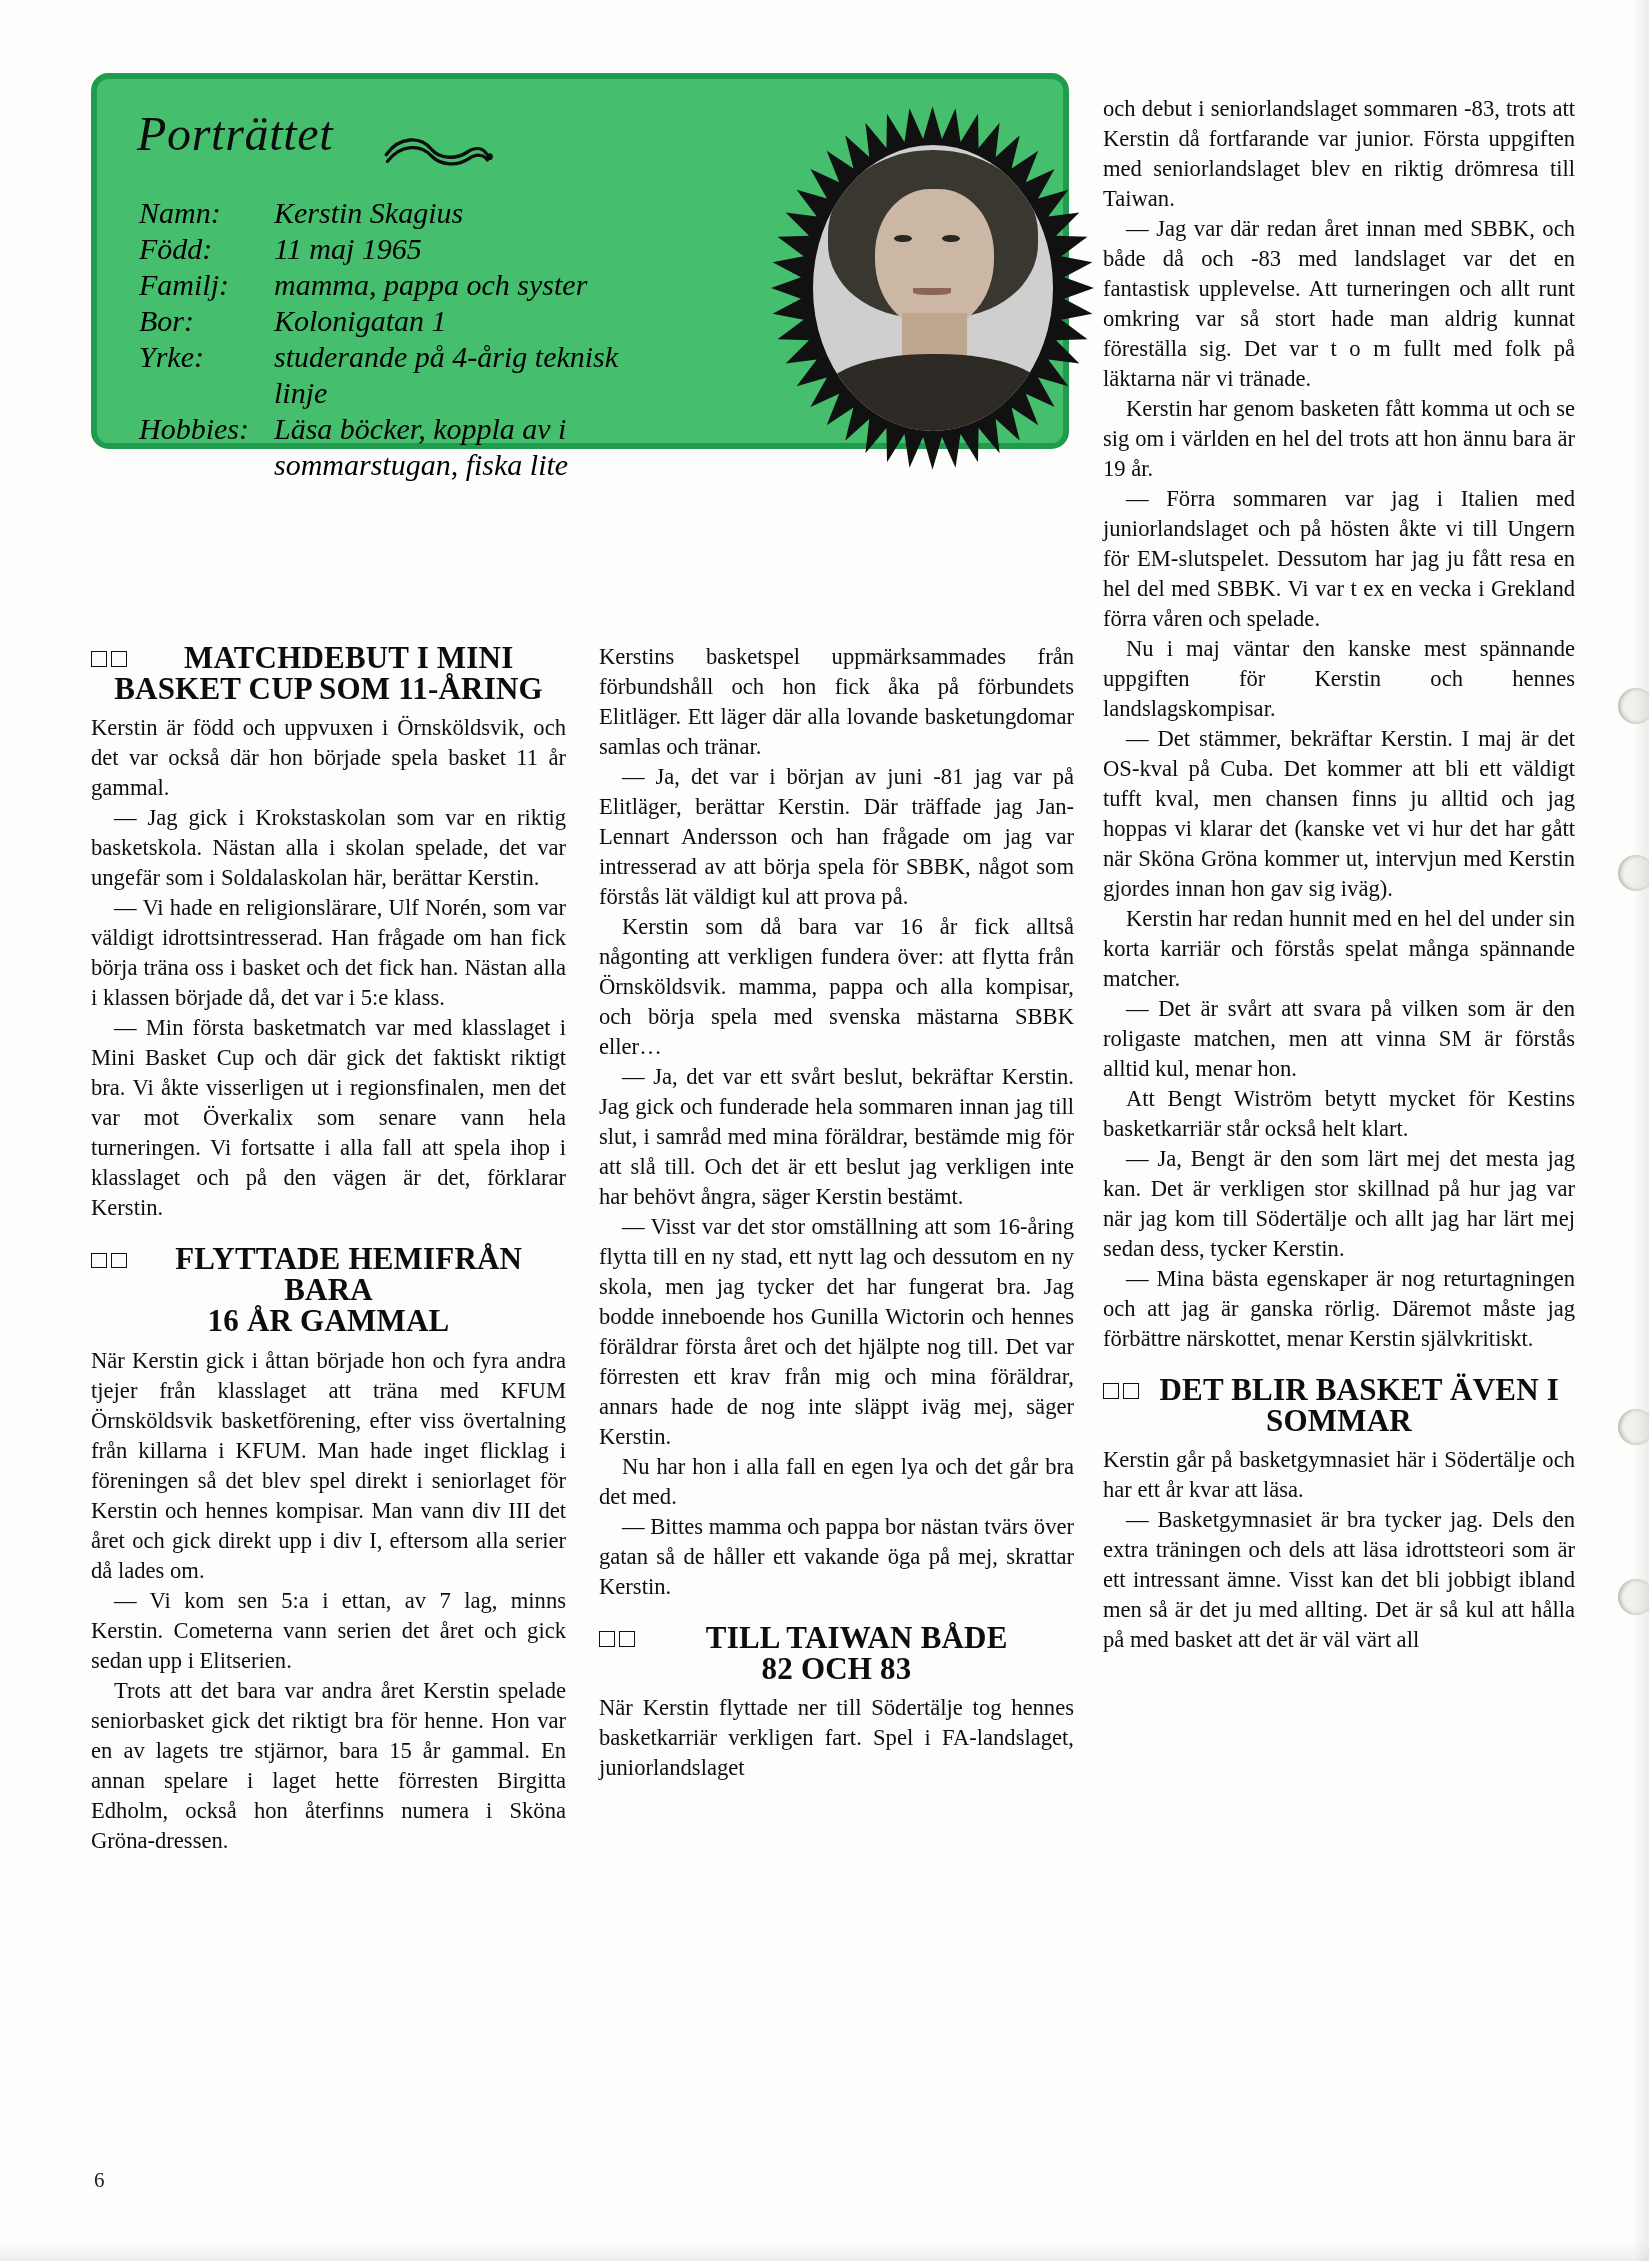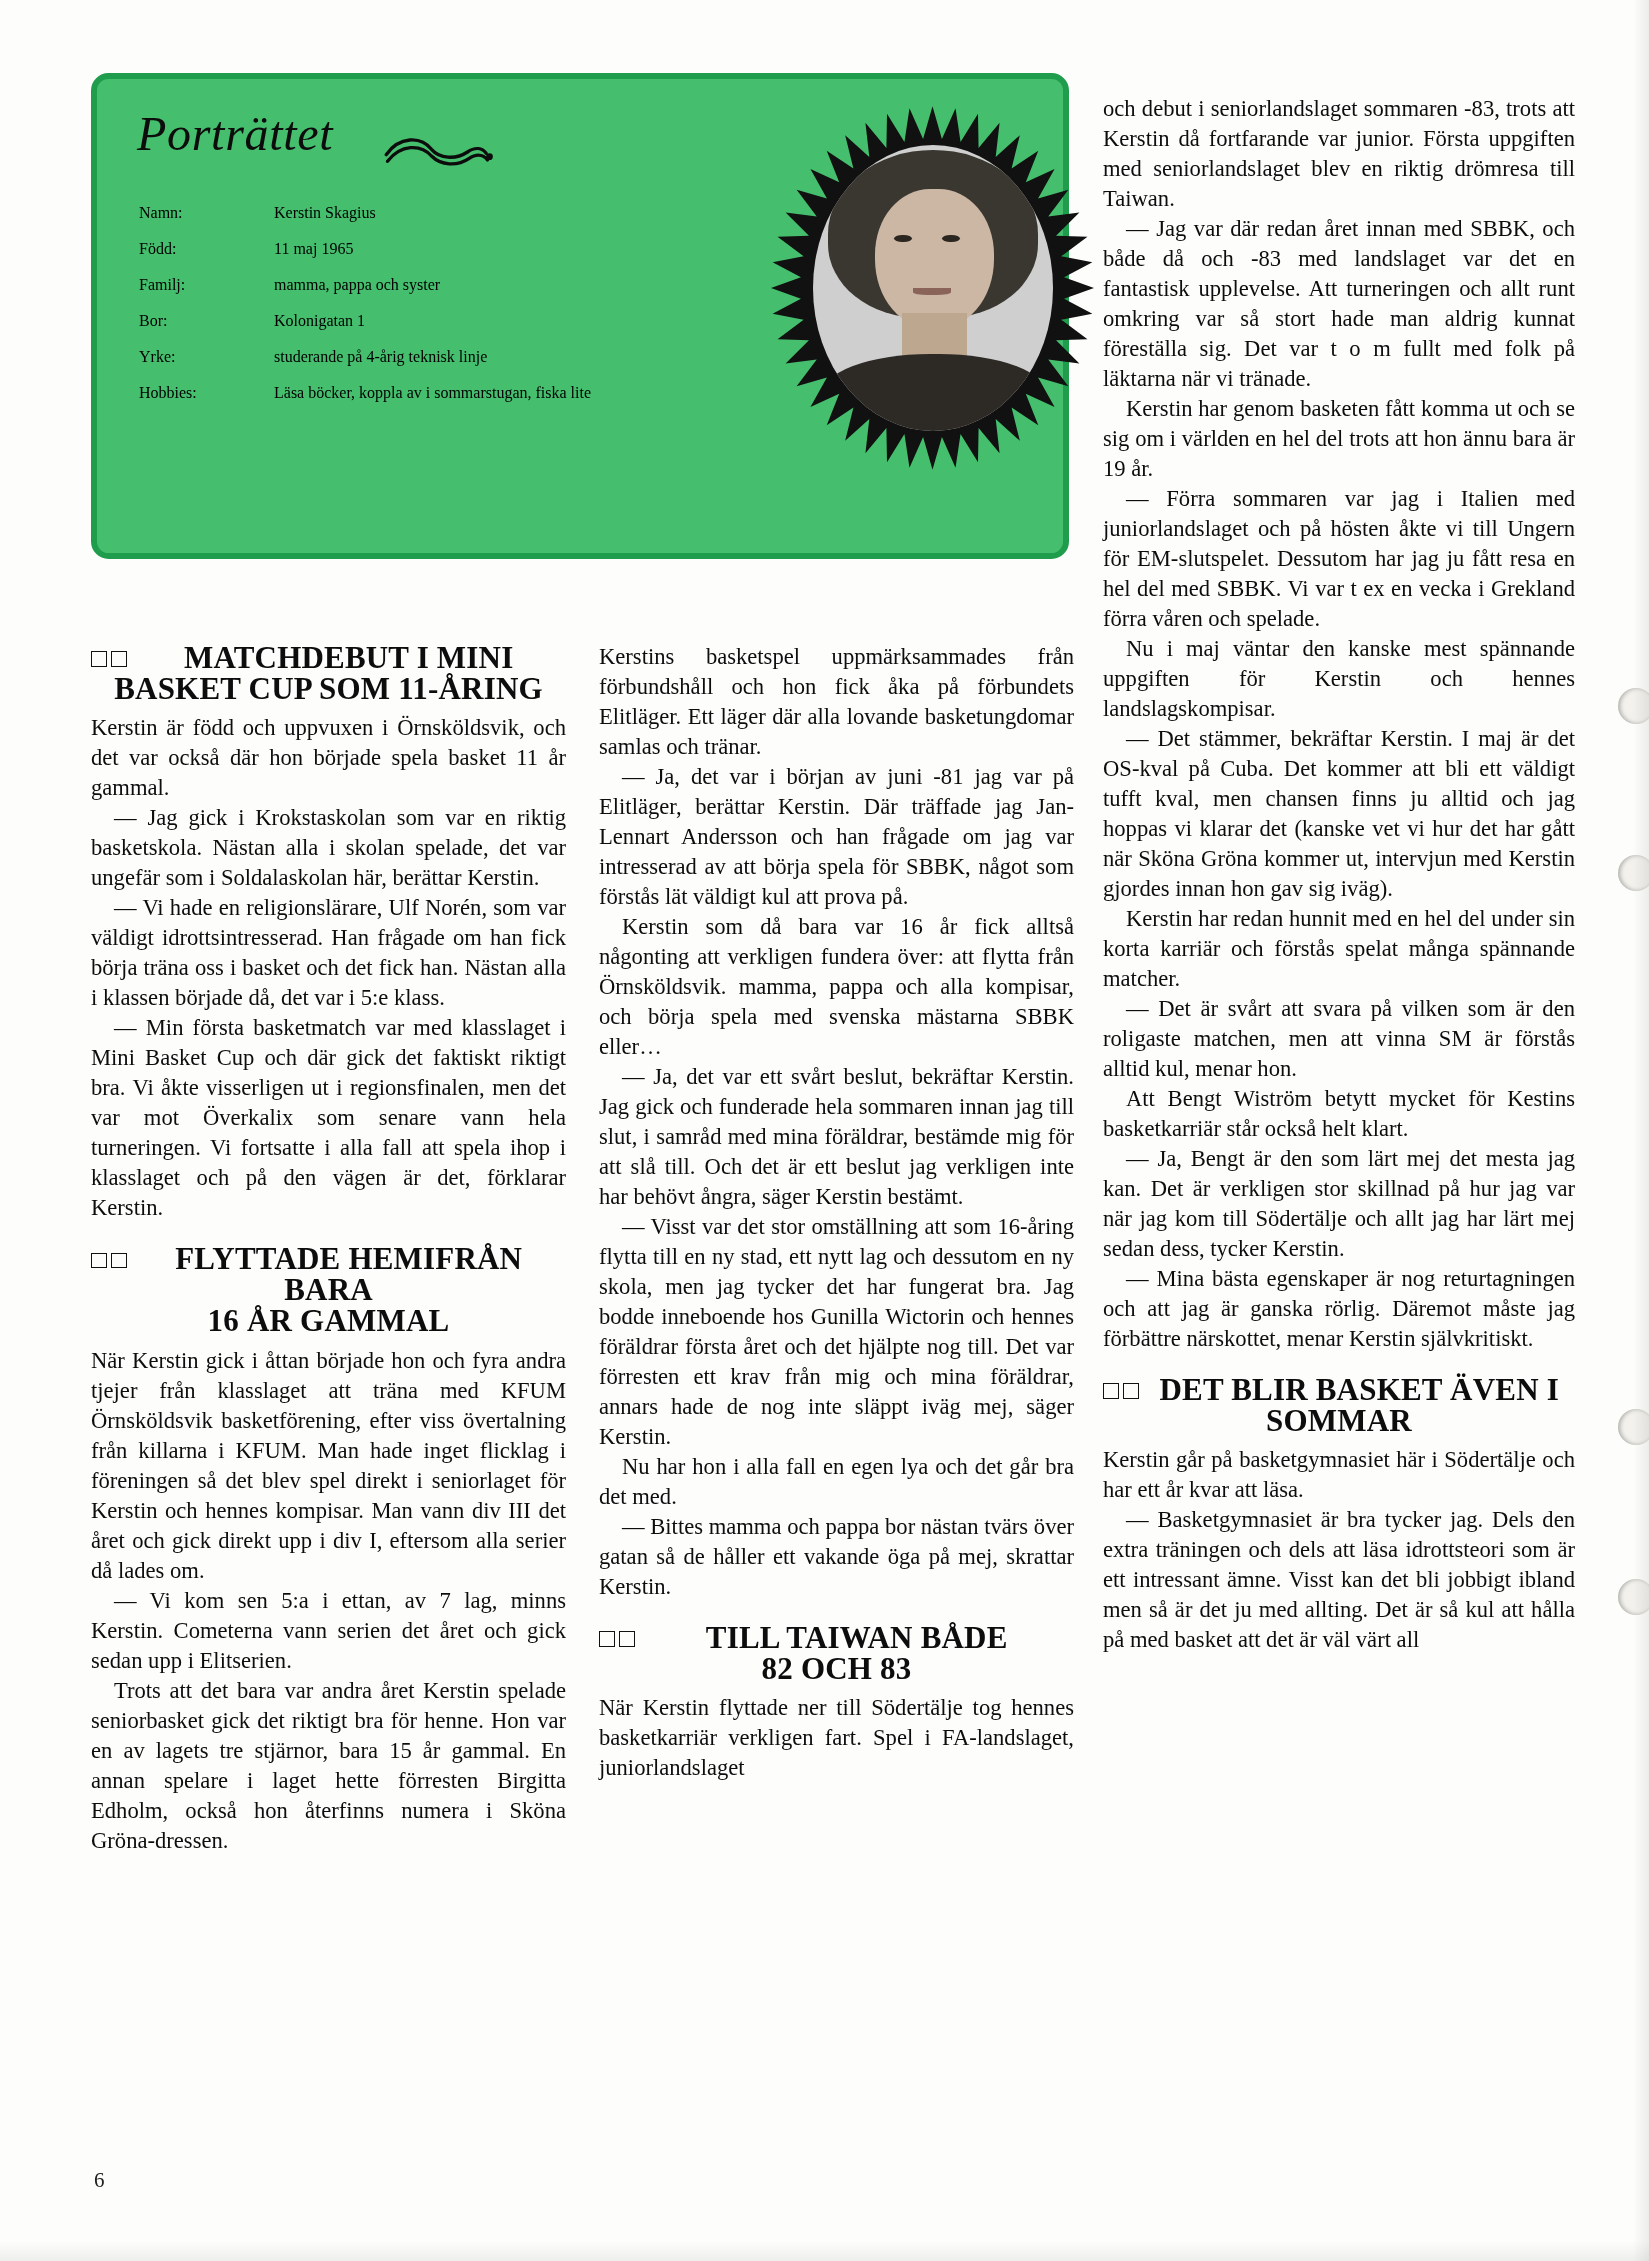--- a/index.html
+++ b/index.html
@@ -21,21 +21,21 @@
     inset: 0;
     background: #fdfdfb;
   }
 
   
   .portrait-box {
     position: absolute;
     left: 91px;
     top: 73px;
     width: 978px;
-    height: 486px;
+    height: 376px;
     background: #45bf6d;
     border: 6px solid #1f9c4c;
     border-radius: 17.5px;
     box-sizing: border-box;
   }
   .portrait-title {
     position: absolute;
     left: 40px;
     top: 27px;
     font-family: "Liberation Serif", serif;
@@ -50,23 +50,24 @@
     top: 53px;
     width: 115px;
     height: 40px;
   }
 
   .facts {
     position: absolute;
     left: 42px;
     top: 116px;
     width: 498px;
-    font-size: 16px;
+    font-size: 30px;
     line-height: 36px;
     color: #000;
+    font-style: italic;
   }
   .fact-row {
     display: flex;
   }
   .fact-label {
     width: 135px;
     flex: 0 0 135px;
   }
   .fact-value {
     flex: 1 1 auto;

